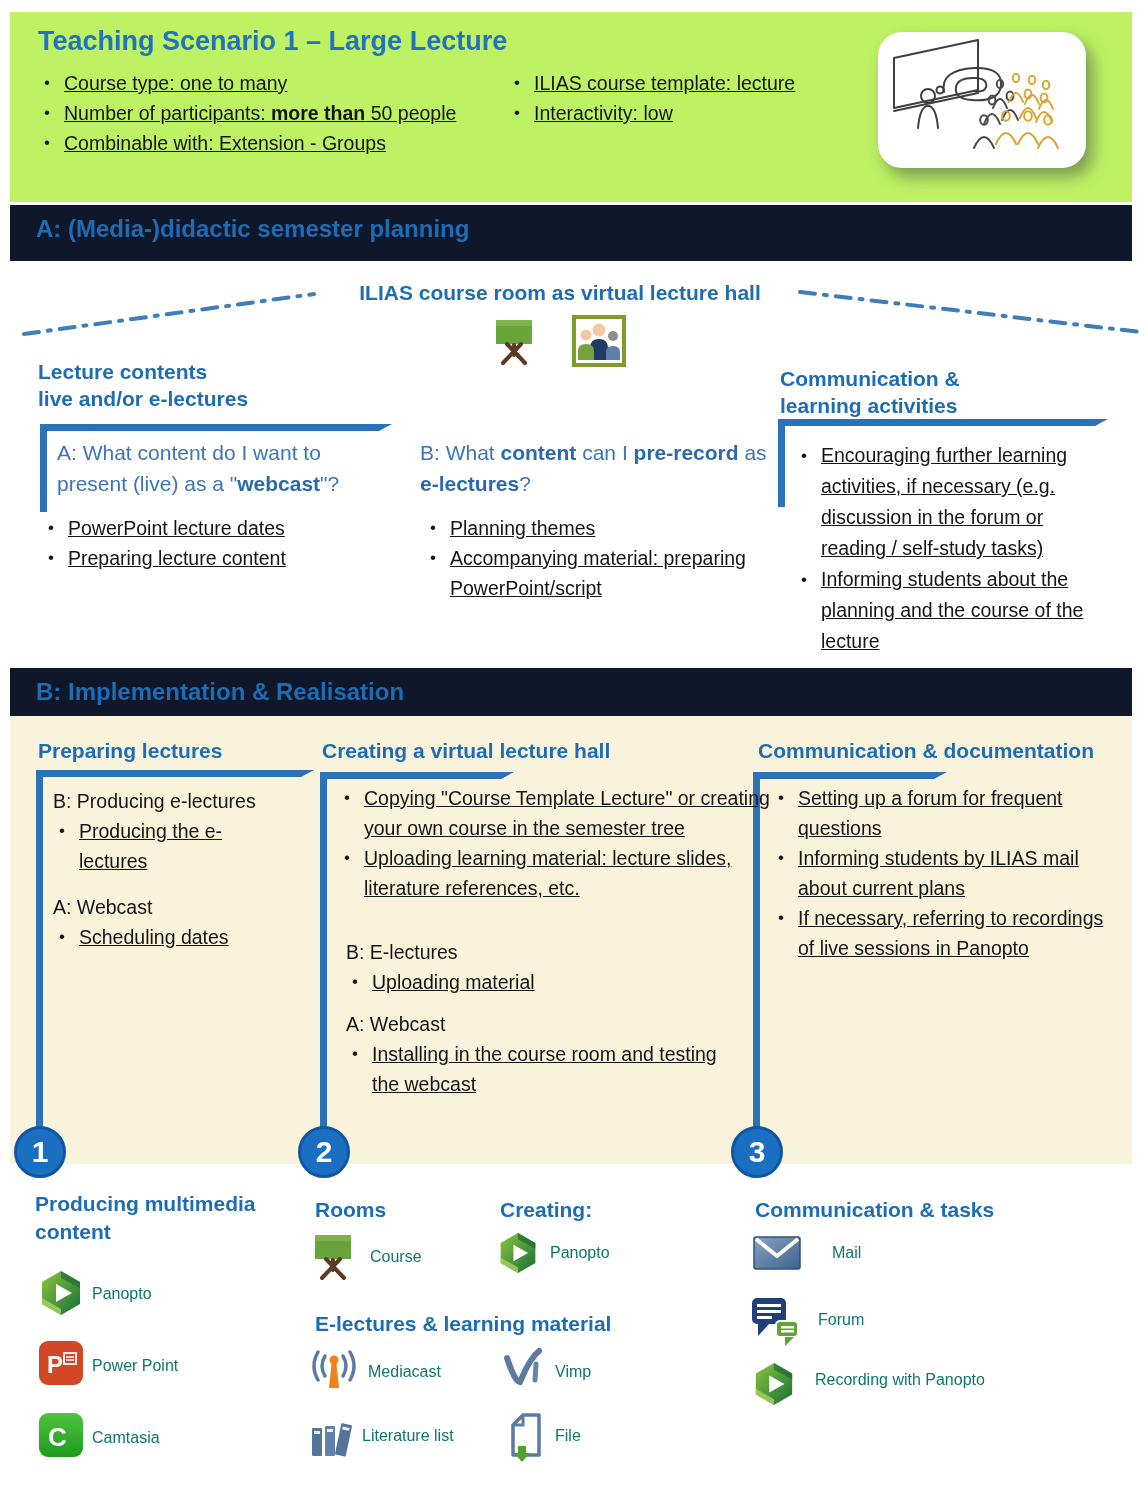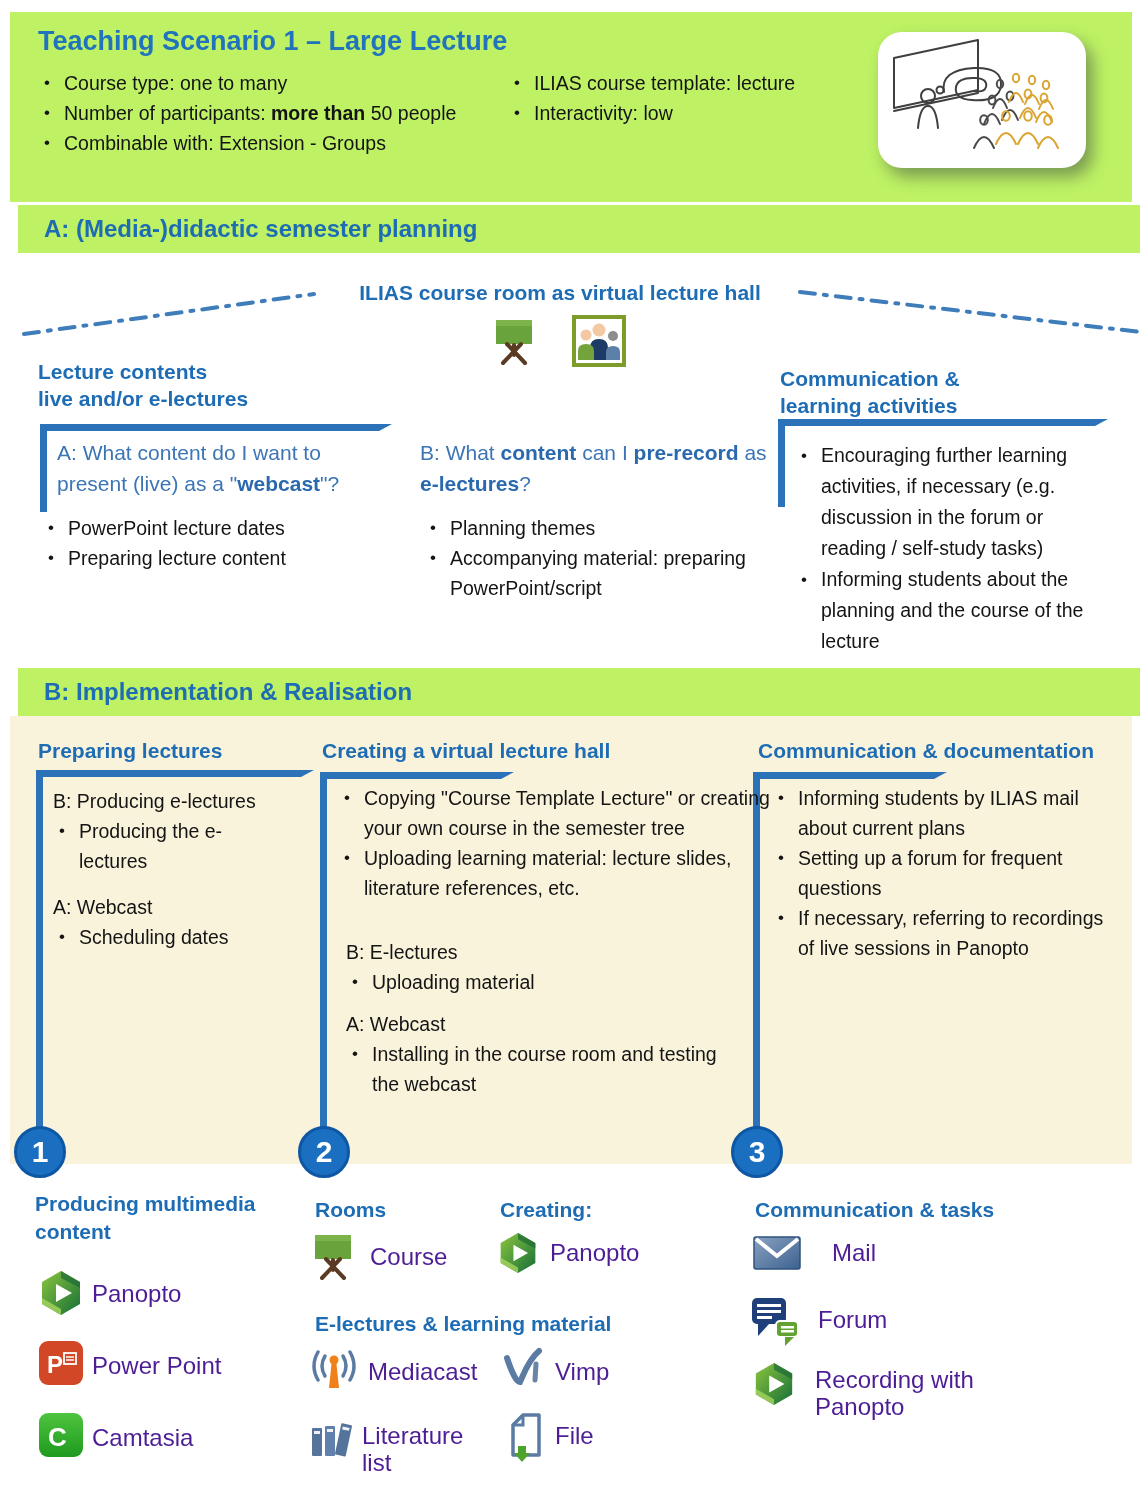--- a/index.html
+++ b/index.html
@@ -2,28 +2,28 @@
 <html><head>
 <meta charset="utf-8">
 <style>
   html,body{margin:0;padding:0;background:#fff;}
   .page{position:relative;width:1148px;height:1498px;background:#fff;overflow:hidden;
         font-family:"Liberation Sans",sans-serif;color:#161616;}
   .abs{position:absolute;}
   
   .top-strip{position:absolute;left:10px;top:12px;width:1122px;height:190px;background:#bef264;}
   .page-title{position:absolute;left:28px;top:14px;font-size:27px;font-weight:bold;color:#2173bb;margin:0;}
-  ul.blist{list-style:none;margin:0;padding:0;font-size:19.5px;line-height:30px;color:#141414;}
+  ul.blist{list-style:none;margin:0;padding:0;font-size:19.5px;line-height:30px;color:#141414;text-decoration:underline;}
   ul.blist li{position:relative;padding-left:26px;}
   ul.blist li::before{content:"•";position:absolute;left:6px;top:0;font-size:17px;color:#141414;}
   .blist b{font-weight:bold;}
   .sketch-card{position:absolute;left:878px;top:32px;width:208px;height:136px;background:#fff;
                border-radius:24px;box-shadow:7px 9px 16px rgba(40,50,60,.45);}
   
-  .bar{position:absolute;left:18px;width:1122px;height:48px;background:#bef264;}
+  .bar{position:absolute;left:10px;width:1122px;height:56px;background:#0f172a;}
   .bar span{display:block;margin-left:26px;line-height:48px;font-size:24px;font-weight:bold;color:#1d6cb4;}
   
   .center-title{position:absolute;left:280px;top:281px;width:560px;text-align:center;
                 font-size:21px;font-weight:bold;color:#1d6cb4;}
   .col-head{position:absolute;font-size:21px;font-weight:bold;color:#1d6cb4;line-height:27px;}
   .hbar{position:absolute;height:7px;background:#2b72b8;
         clip-path:polygon(0 0,100% 0,calc(100% - 13px) 100%,0 100%);}
   .vbar{position:absolute;width:7px;background:#2b72b8;}
   .question{position:absolute;font-size:21px;line-height:31px;color:#3c75b5;}
   .question b{font-weight:bold;color:#2b69ae;}
@@ -33,21 +33,21 @@
   .gap-lg{height:34px;}
   .gap-sm{height:12px;}
   .marker{position:absolute;width:52px;height:52px;border-radius:50%;background:#1a6fc0;
           border:3px solid #0e57a5;box-sizing:border-box;color:#fff;font-size:30px;font-weight:bold;
           text-align:center;line-height:46px;}
   .sub{margin-left:8px;}
   ul.blist.indent li{padding-left:34px;}
   ul.blist.indent li::before{left:14px;}
   
   .tool-head{position:absolute;font-size:21px;font-weight:bold;color:#1d6cb4;line-height:28px;}
-  .tool-label{position:absolute;font-size:24px;color:#4c1d95;line-height:27px;}
+  .tool-label{position:absolute;font-size:16px;color:#0f766e;line-height:27px;}
   svg{display:block;}
 </style>
 </head>
 <body>
 
 <div class="page">
 
   <section class="top-strip">
     <h1 class="page-title">Teaching Scenario 1 – Large Lecture</h1>
     <ul class="blist abs" style="left:28px;top:56px;width:430px;">
@@ -206,22 +206,22 @@
       <li><span>Uploading material</span></li>
     </ul>
     <div class="gap-sm"></div>
     <div class="plain-label sub">A: Webcast</div>
     <ul class="blist indent" style="width:400px;">
       <li><span>Installing in the course room and testing the webcast</span></li>
     </ul>
   </div>
 
   <ul class="blist abs" style="left:772px;top:783px;width:348px;">
+    <li><span>Setting up a forum for frequent questions</span></li>
     <li><span>Informing students by ILIAS mail about current plans</span></li>
-    <li><span>Setting up a forum for frequent questions</span></li>
     <li><span>If necessary, referring to recordings of live sessions in Panopto</span></li>
   </ul>
 
   <div class="marker" style="left:14px;top:1126px;">1</div>
   <div class="marker" style="left:298px;top:1126px;">2</div>
   <div class="marker" style="left:731px;top:1126px;">3</div>
 
   <div class="tool-head" style="left:35px;top:1190px;width:250px;">Producing multimedia content</div>
 
   <svg class="abs" style="left:38px;top:1270px;" width="46" height="46" viewBox="0 0 46 46">

